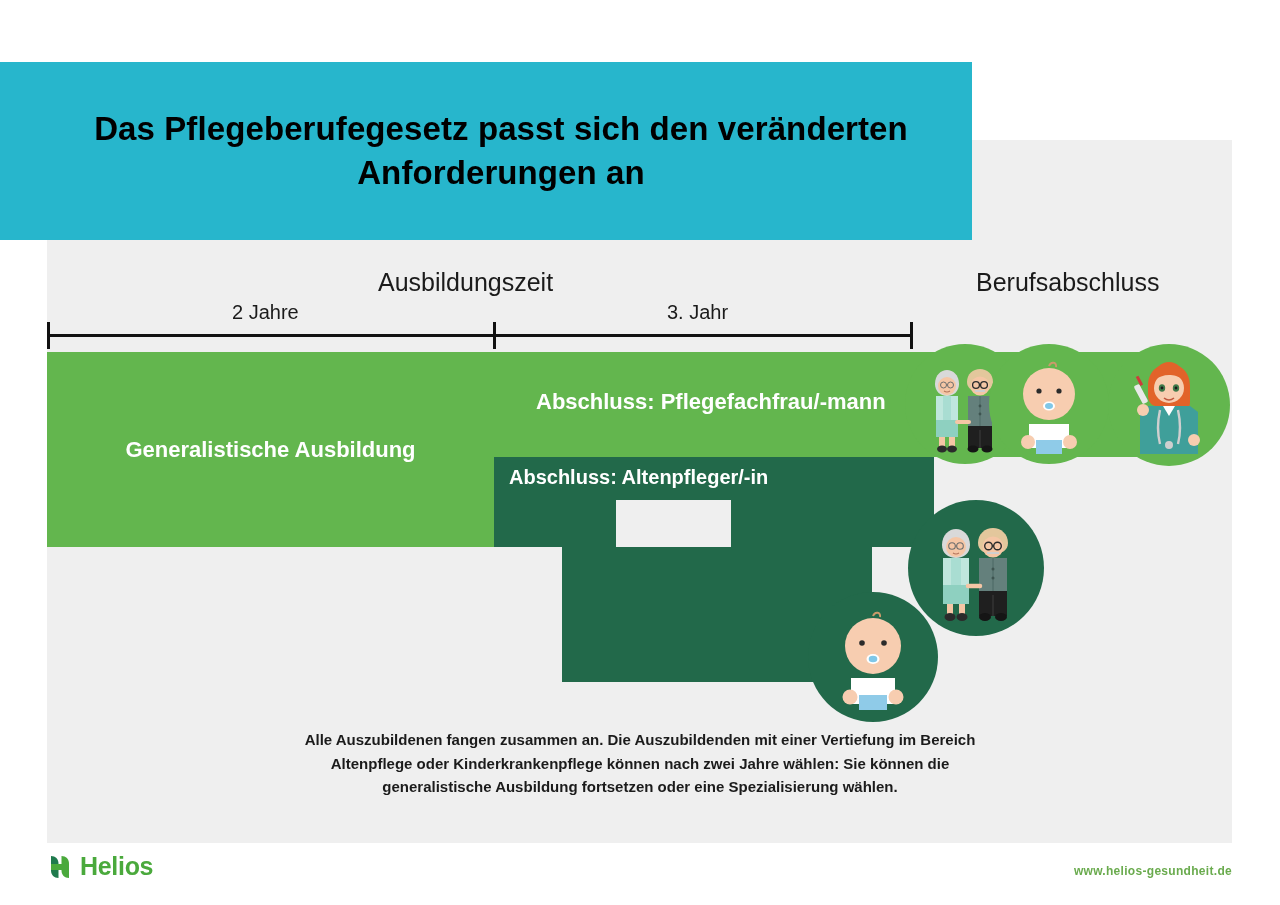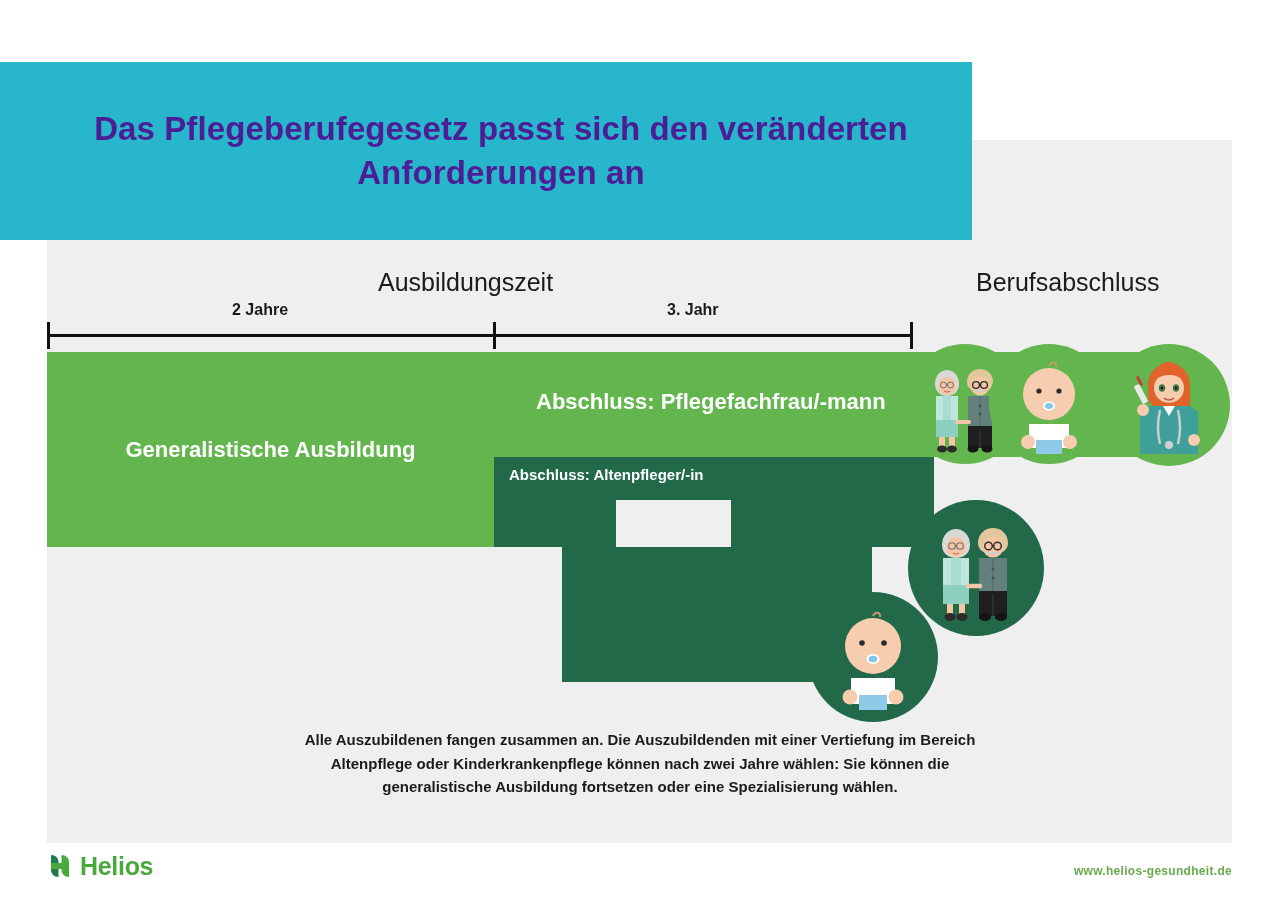--- a/index.html
+++ b/index.html
@@ -8,38 +8,38 @@
   #stage{position:relative;width:1280px;height:905px;background:#ffffff;}
 
   
   .panel{position:absolute;left:47px;top:140px;width:1185px;height:703px;
          background:#efefef;}
 
   
   .banner{position:absolute;left:0;top:62px;width:972px;height:178px;
           background:#27b6cc;display:flex;align-items:center;
           justify-content:center;}
-  .banner h1{margin:0;color:#4c1d95;font-size:33px;line-height:1.34;
+  .banner h1{margin:0;color:#000000;font-size:33px;line-height:1.34;
              font-weight:bold;text-align:center;letter-spacing:.1px;
              padding:0 60px 0 90px;}
 
   
   .hdr{position:absolute;font-size:25px;font-weight:normal;color:#1b1b1b;
        white-space:nowrap;}
   #hdr-ausb{left:378px;top:268px;}
   #hdr-beruf{left:976px;top:268px;}
 
   
   .ruler{position:absolute;left:47px;top:334px;width:866px;height:3px;
          background:#111111;}
   .tick{position:absolute;width:3px;height:27px;background:#111111;top:-12px;}
   #tick-start{left:0;}
   #tick-mid{left:446px;}
   #tick-end{left:863px;}
-  .ruler-lab{position:absolute;font-size:16px;font-weight:bold;color:#1b1b1b;
+  .ruler-lab{position:absolute;font-size:20px;font-weight:normal;color:#1b1b1b;
              top:-33px;white-space:nowrap;}
   #lab-2jahre{left:185px;}
   #lab-3jahr{left:620px;}
 
   
   .bar{position:absolute;}
   .bar-light{background:#63b64e;}
   .bar-dark {background:#22694a;}
 
   
@@ -49,21 +49,21 @@
                color:#ffffff;font-size:22px;font-weight:bold;text-align:center;}
 
   
   #bar-y3-light{left:494px;top:352px;width:660px;height:105px;}
   #lbl-pflegefach{position:absolute;left:536px;top:389px;color:#ffffff;
                   font-size:22px;font-weight:bold;white-space:nowrap;}
 
   
   #bar-alten{left:494px;top:457px;width:440px;height:90px;}
   #lbl-alten{position:absolute;left:509px;top:466px;color:#ffffff;
-             font-size:15px;font-weight:bold;white-space:nowrap;}
+             font-size:20px;font-weight:bold;white-space:nowrap;}
 
   
   #notch-alten{left:616px;top:500px;width:115px;height:47px;background:#efefef;}
 
   
   #bar-stem{left:562px;top:547px;width:60px;height:107px;}
   
   #bar-kinder-h{left:562px;top:547px;width:310px;height:60px;}
   
   #bar-kinder{left:562px;top:607px;width:310px;height:75px;}
@@ -83,21 +83,21 @@
   #circle-baby-bot   {left:808px;top:592px;width:130px;height:130px;}
   .circle svg{display:block;width:100%;height:100%;}
 
   
   .caption{position:absolute;left:140px;top:728px;width:1000px;
            font-size:15px;font-weight:bold;color:#1b1b1b;text-align:center;
            line-height:1.58;}
 
   
   .footer-logo{position:absolute;left:47px;top:852px;display:flex;
-               align-items:flex-start;gap:7px;}
+               align-items:flex-end;gap:7px;}
   .footer-logo .mark{width:26px;height:28px;display:block;}
   .footer-logo .word{font-size:25px;font-weight:bold;color:#4aa93c;
                      letter-spacing:-.3px;}
   .footer-url{position:absolute;right:48px;top:864px;font-size:12px;
               font-weight:bold;color:#6aab4e;letter-spacing:.3px;}
 </style>
 </head>
 <body>
 
 <div id="stage">

